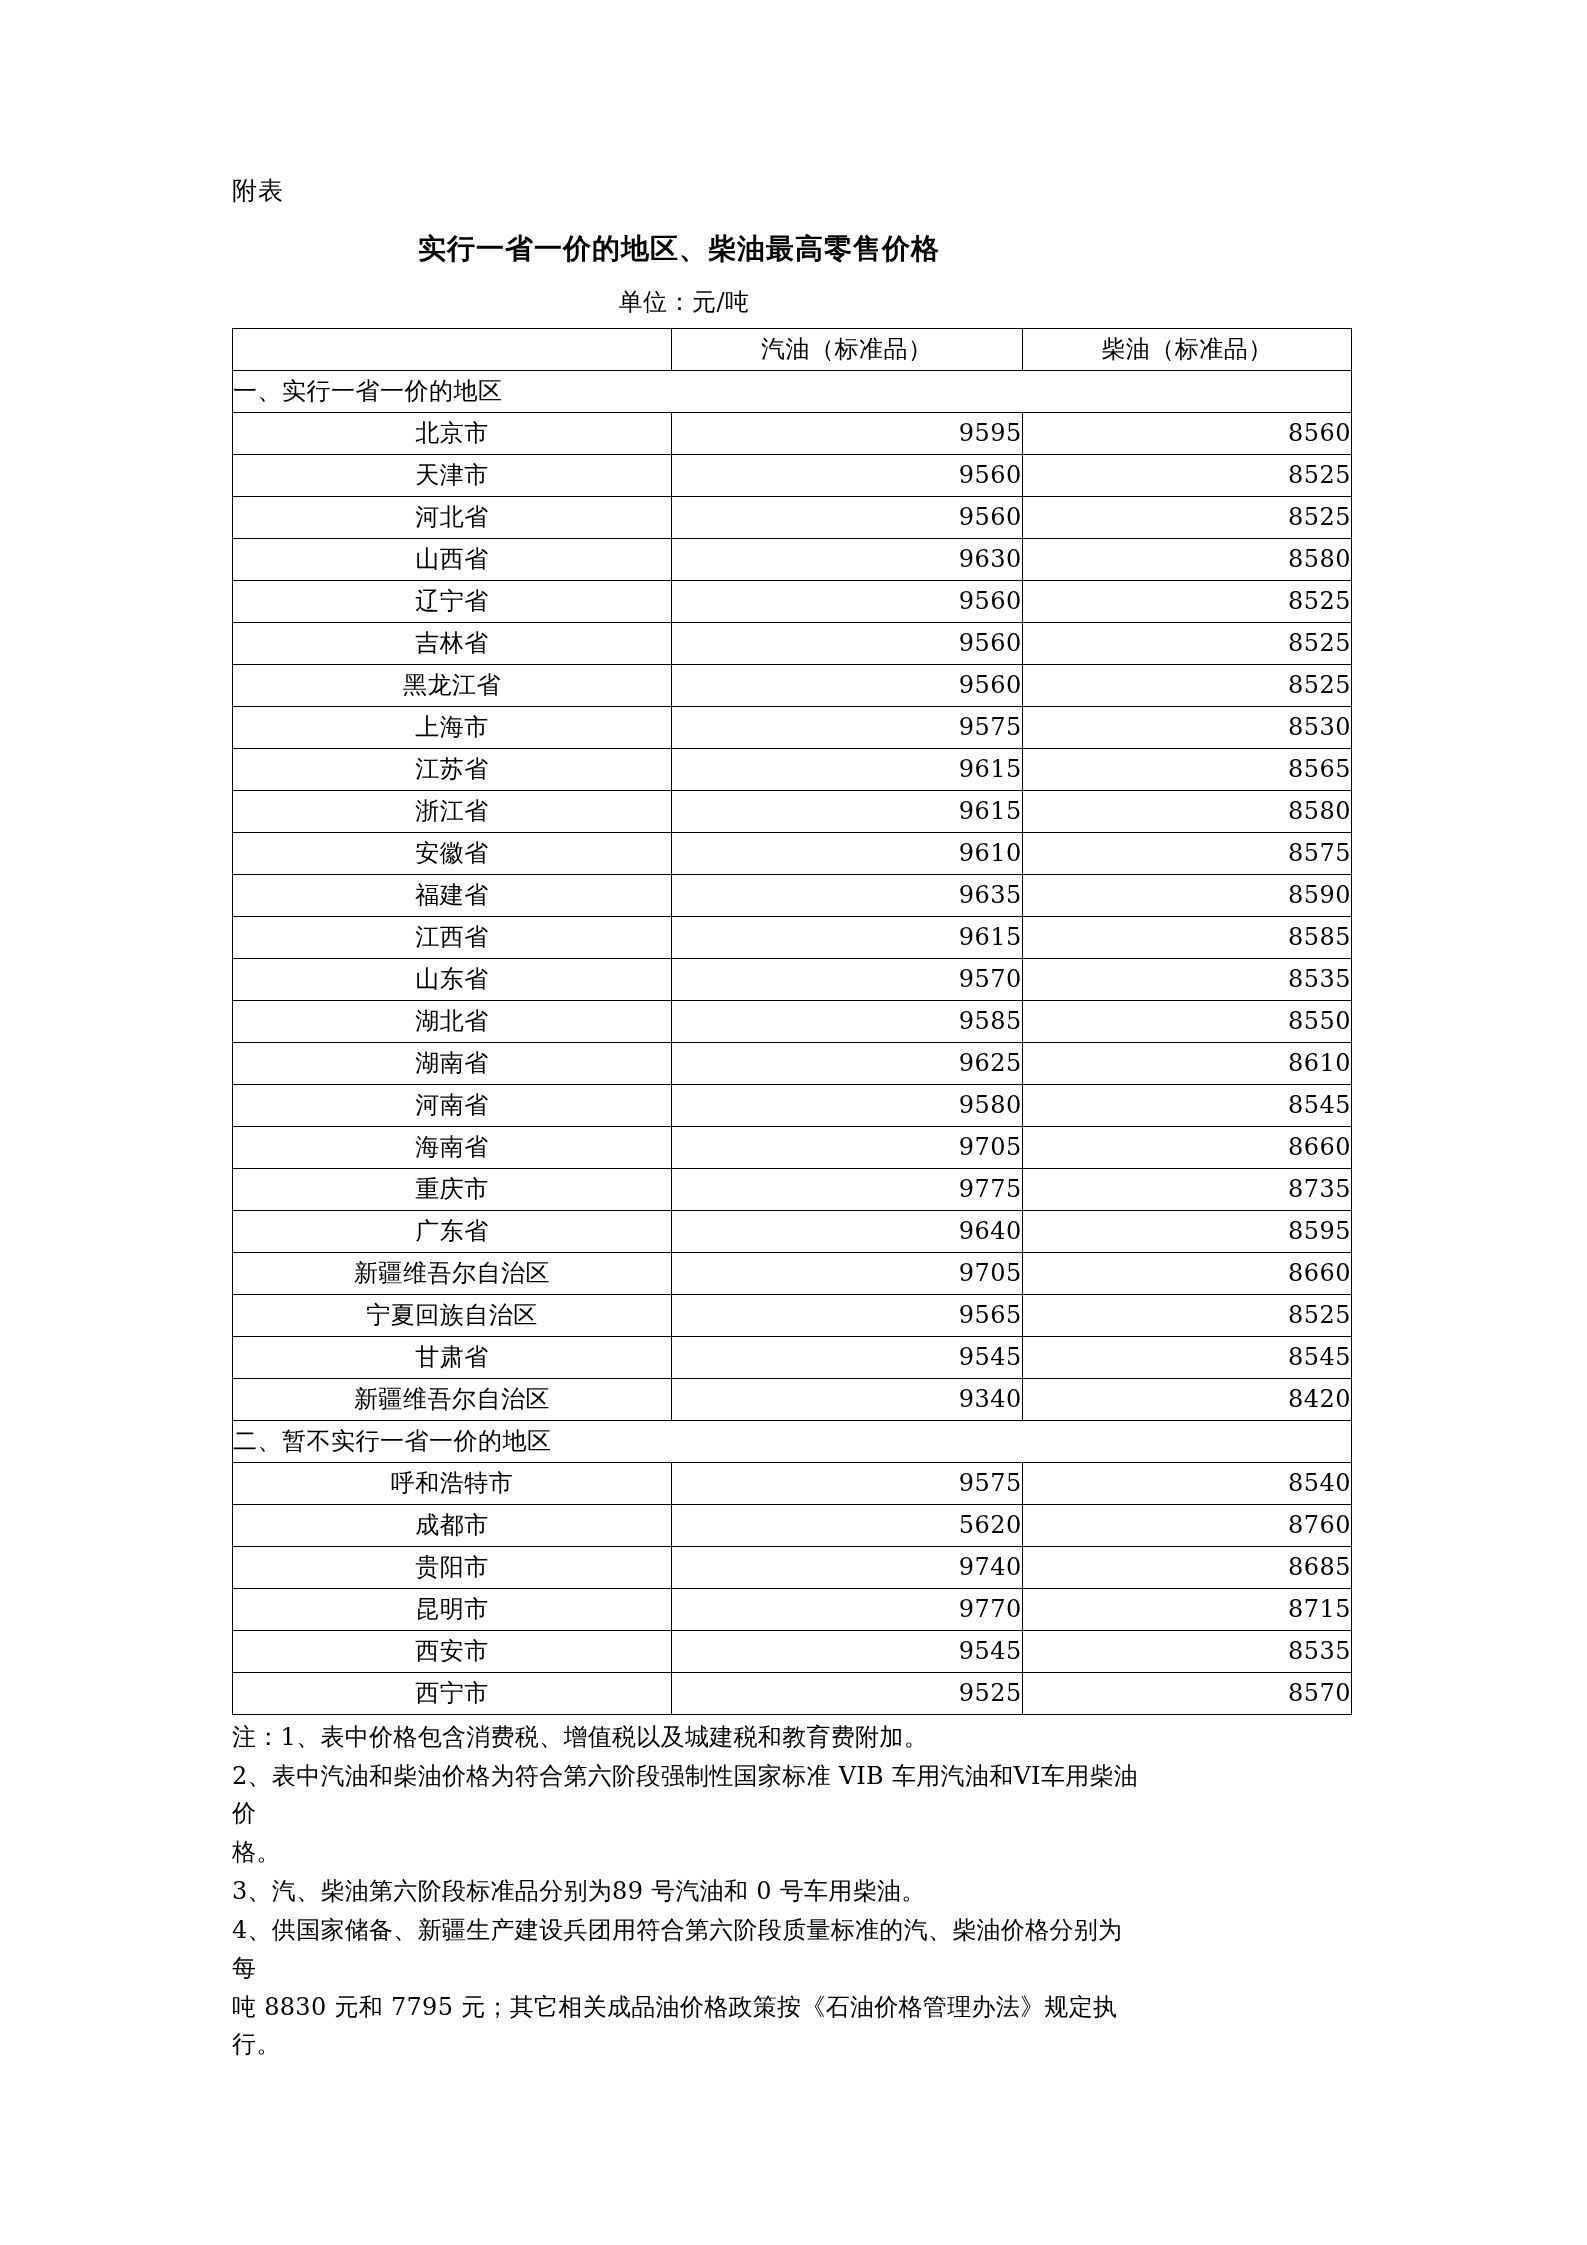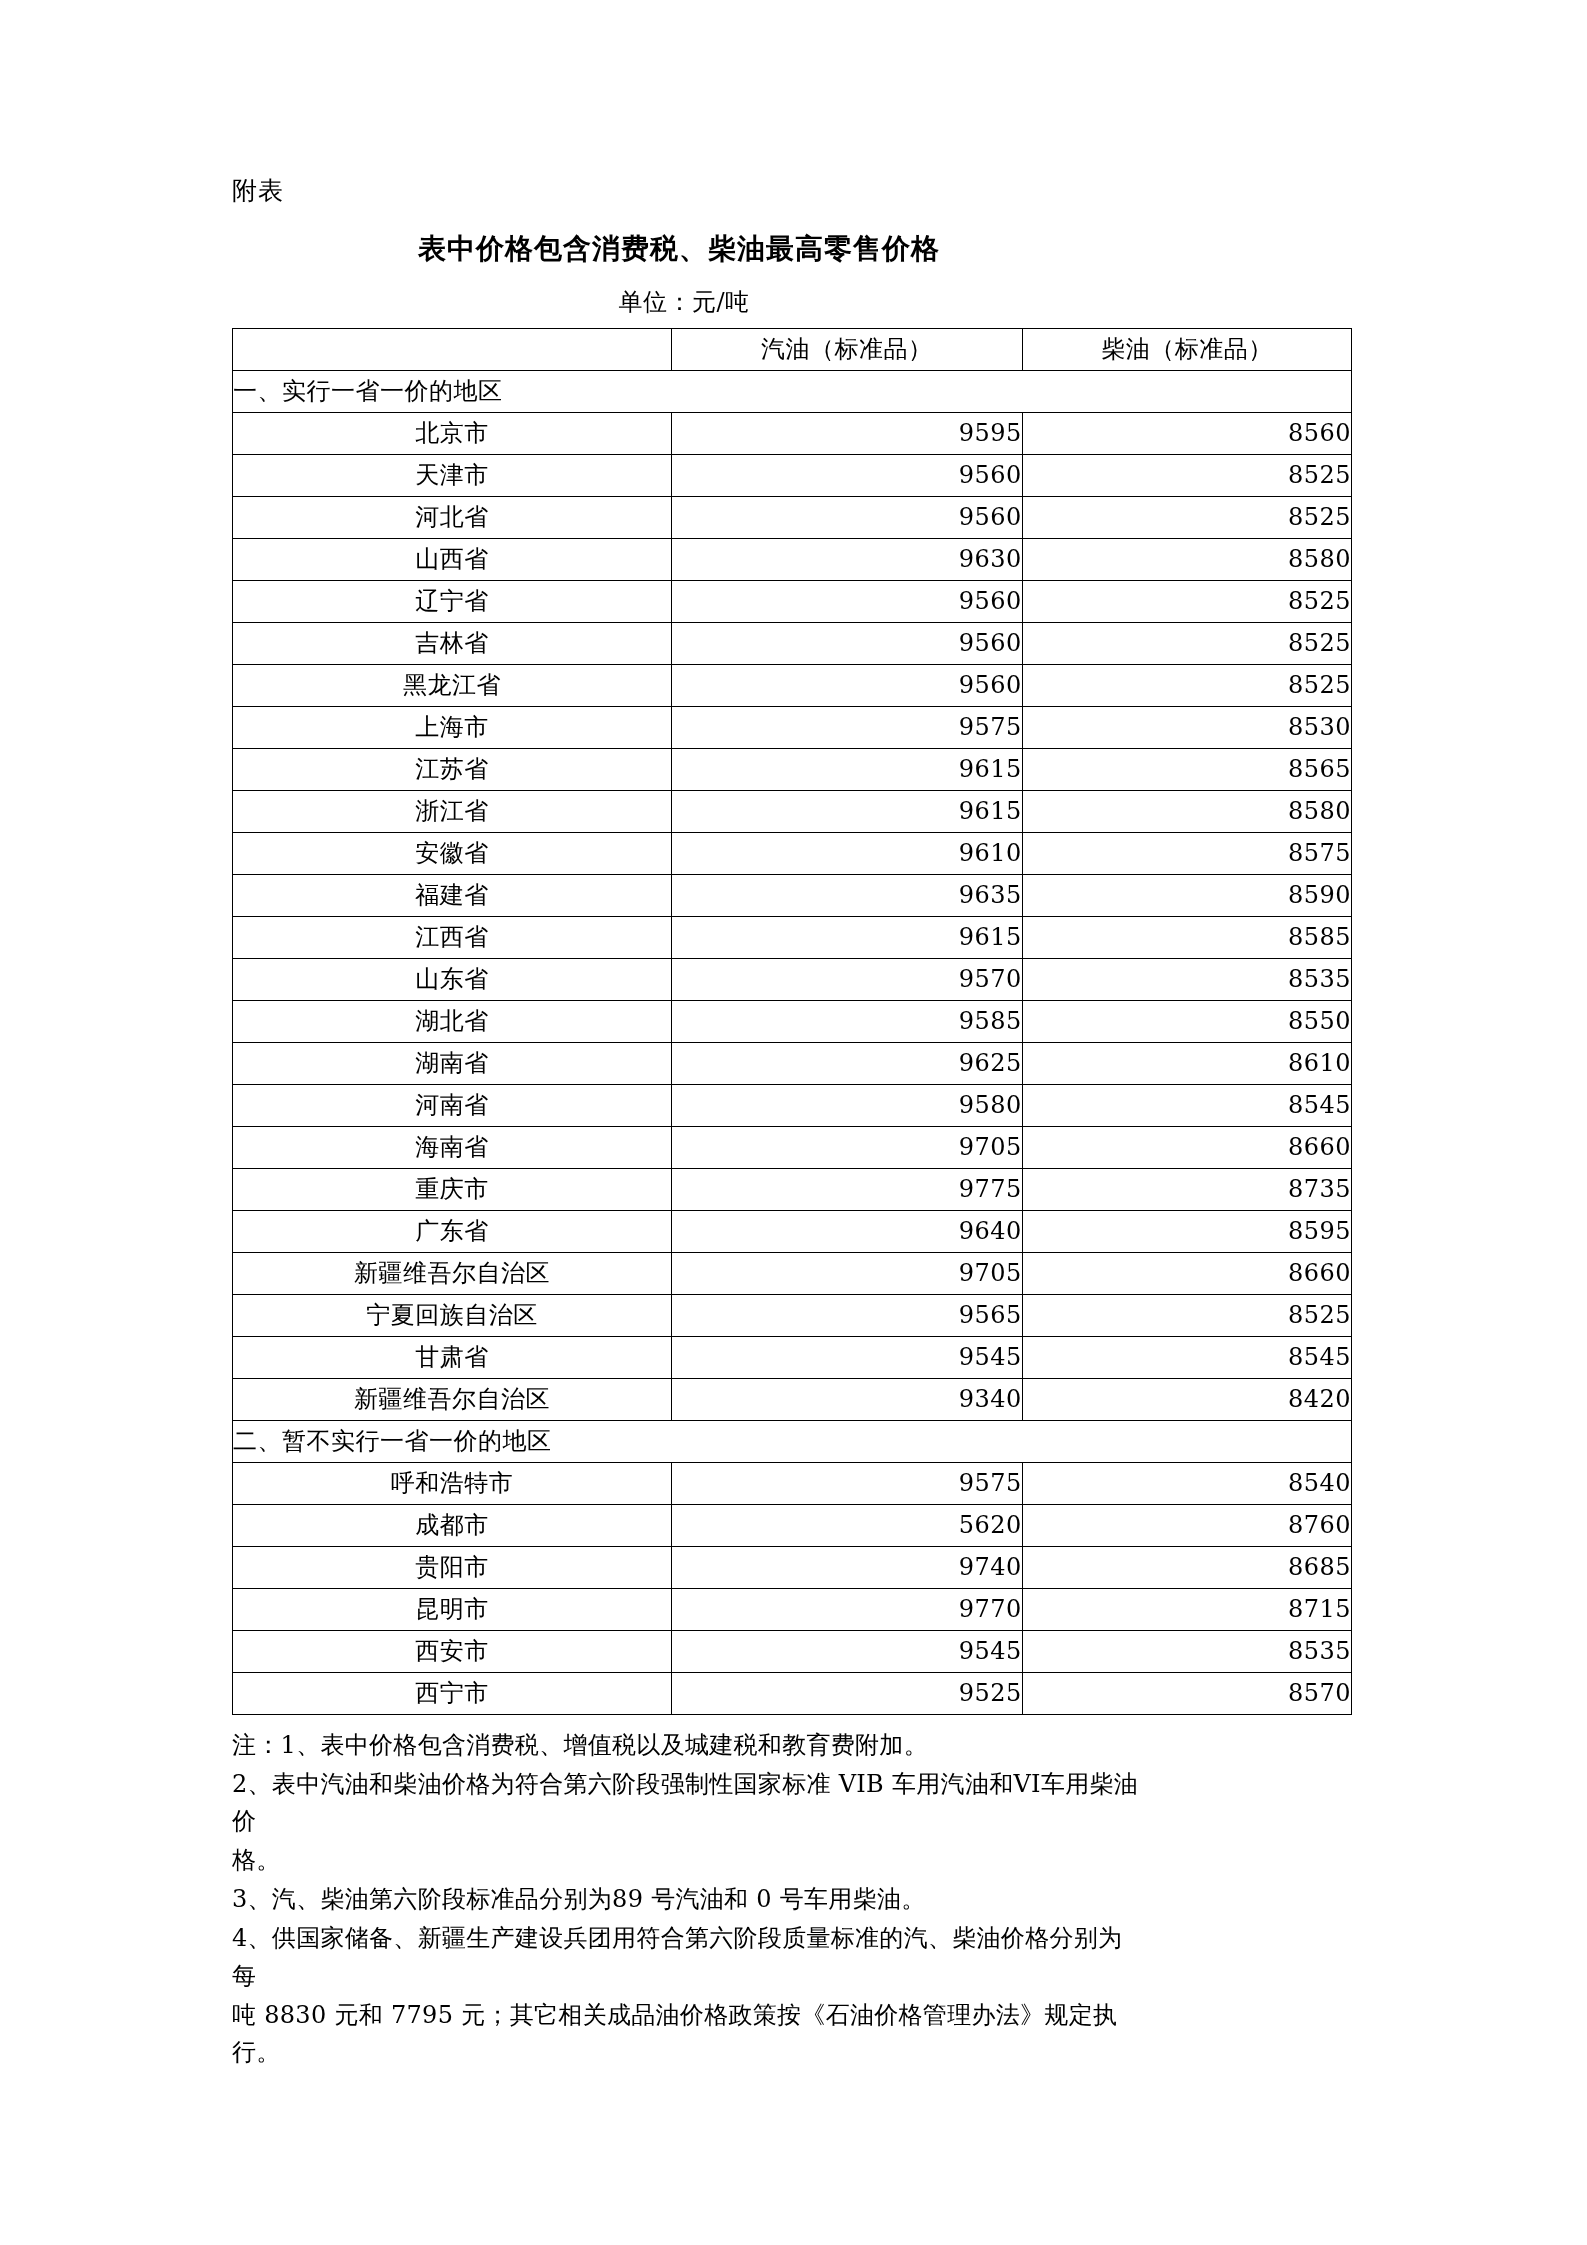--- a/index.html
+++ b/index.html
@@ -67,41 +67,41 @@
     padding-left: 14px;
   }
   .name-cell {
     text-align: center;
     padding-right: 40px;
   }
   .num-cell {
     text-align: right;
   }
   .notes {
-    margin-top: 12px;
+    margin-top: 4px;
     font-size: 24px;
     line-height: 1.55;
     letter-spacing: 0.3px;
   }
   .notes p {
     margin: 0 0 2px 0;
     text-indent: 0;
   }
   .note-indent {
     text-indent: 48px;
   }
 </style>
 </head>
 <body>
 
 <div class="page">
 
   <div class="attach-label">附表</div>
 
-  <h1 class="doc-title">表中价格包含消费税、柴油最高零售价格</h1>
+  <h1 class="doc-title">实行一省一价的地区、柴油最高零售价格</h1>
 
   <div class="unit-line">单位：元/吨</div>
 
   <table class="price-table">
     <colgroup>
       <col class="c-name">
       <col class="c-gas">
       <col class="c-dies">
     </colgroup>
     <thead>

